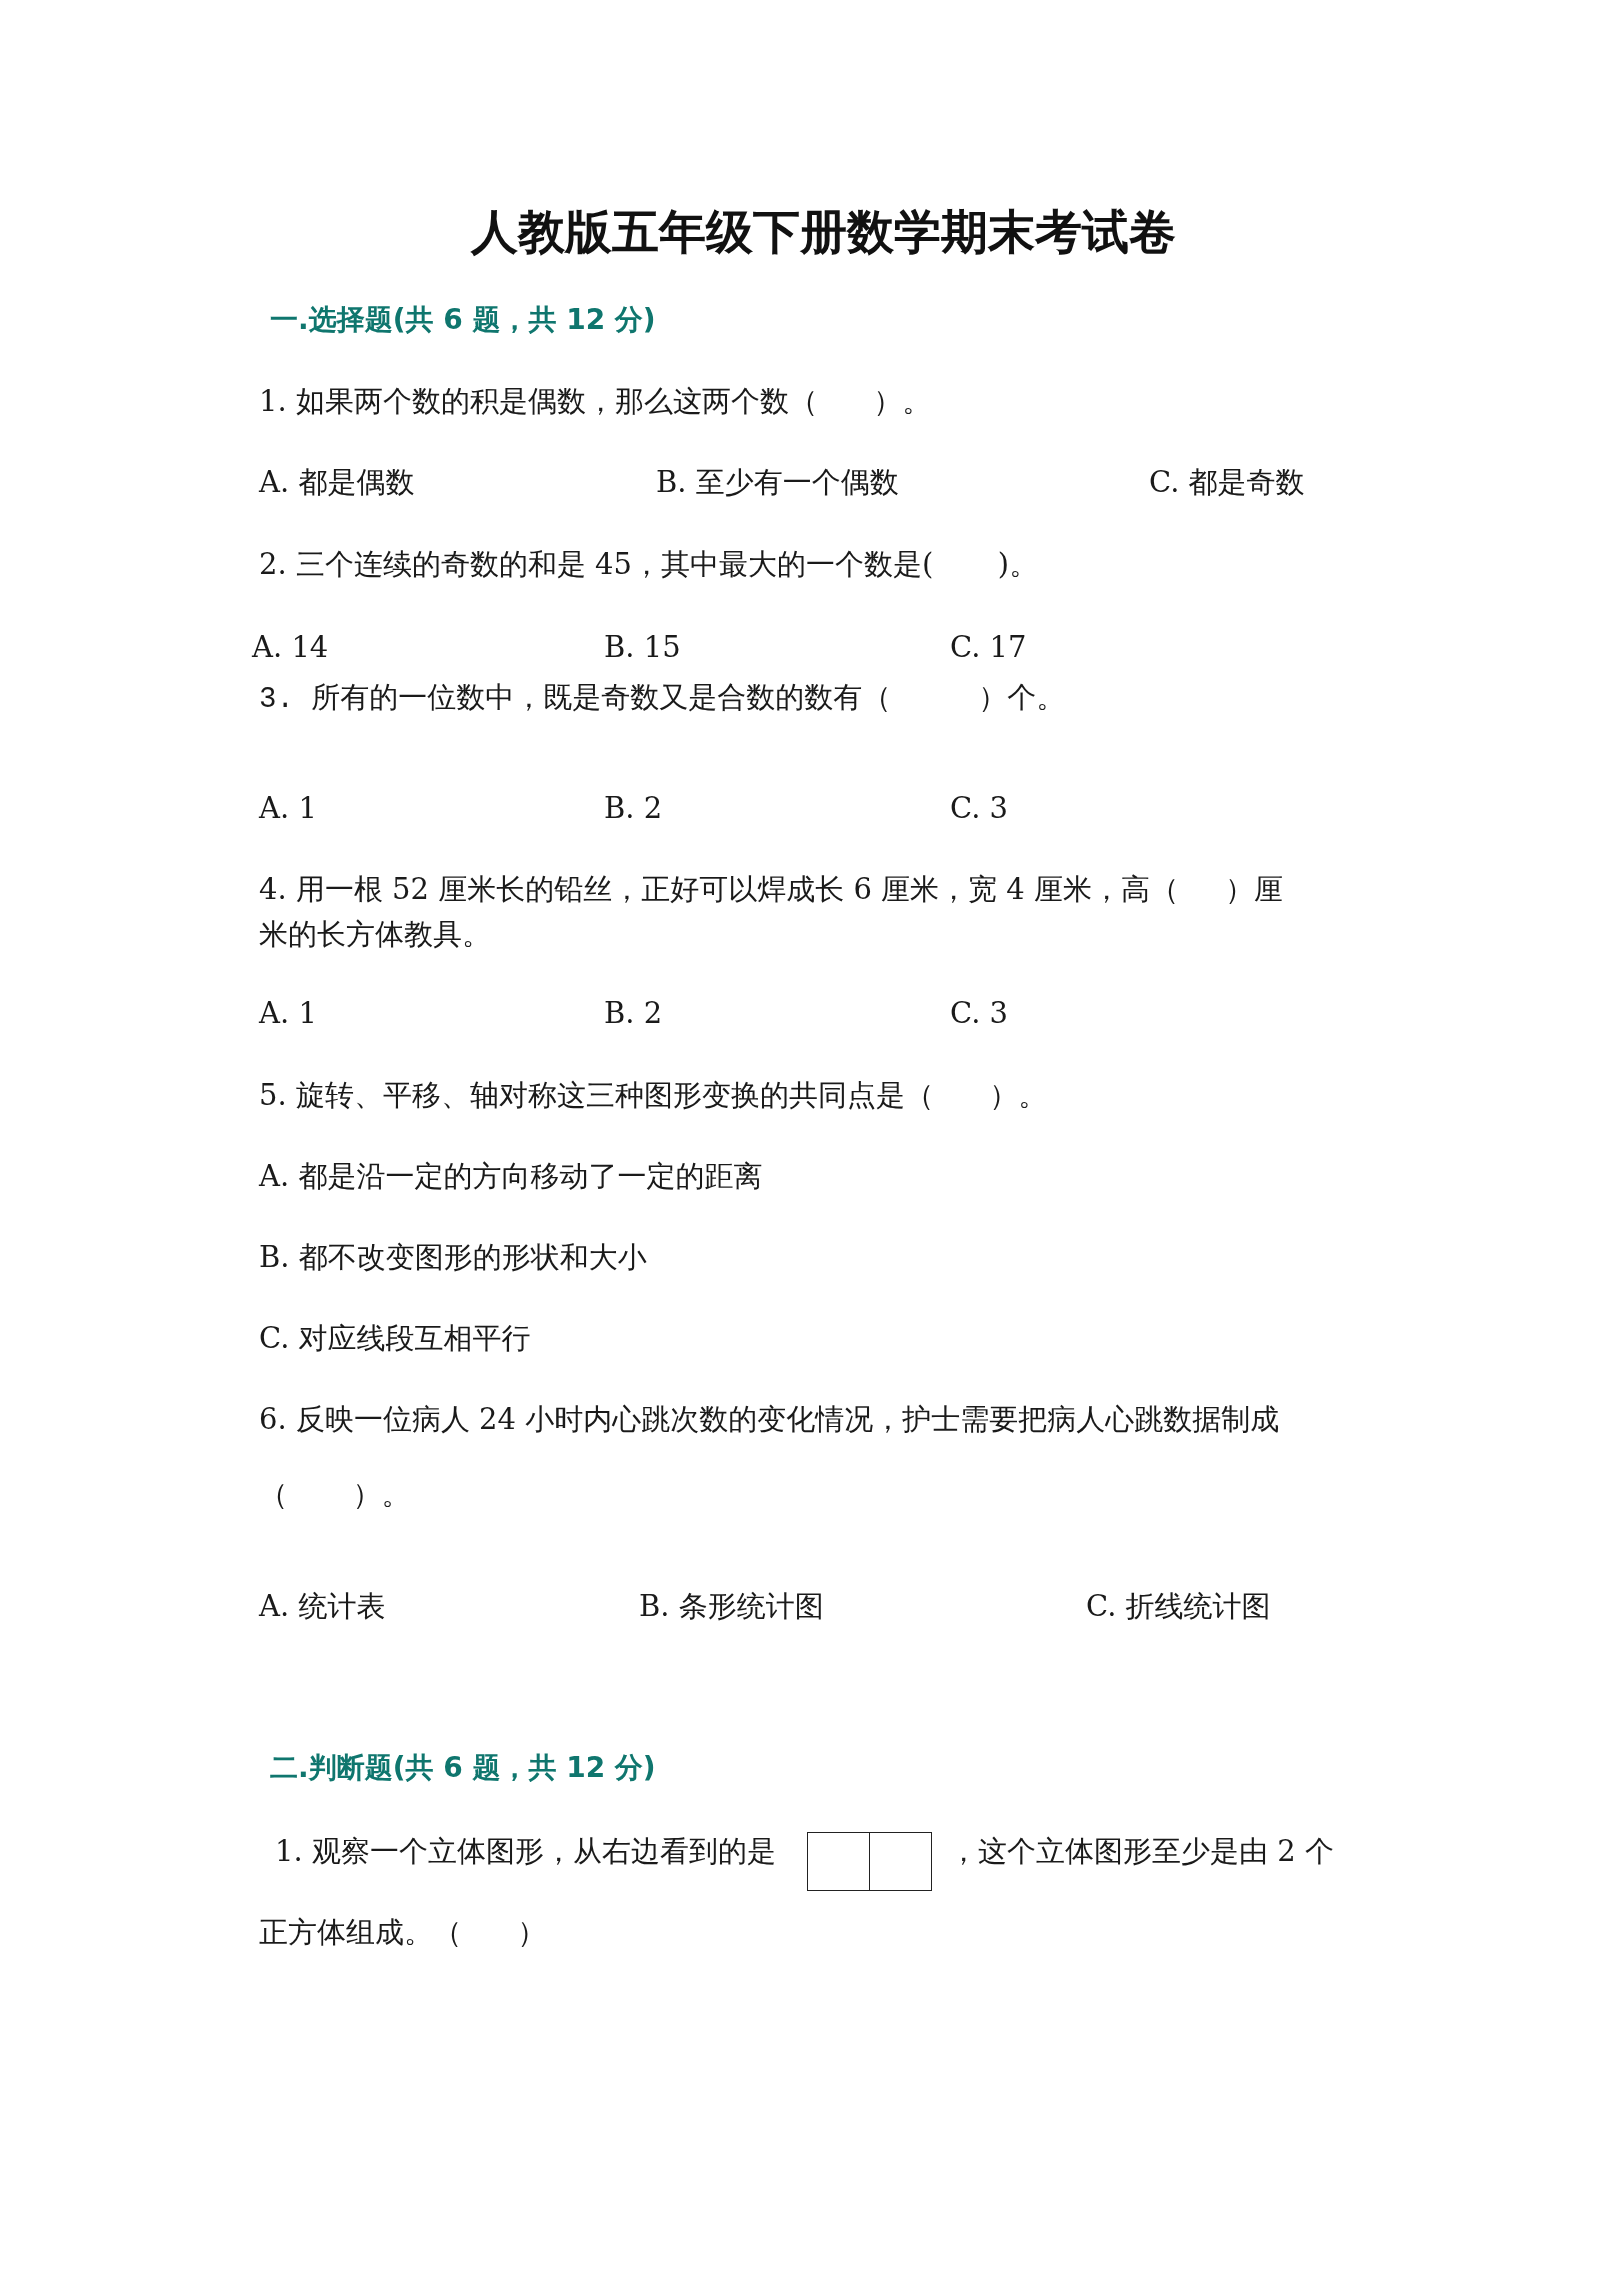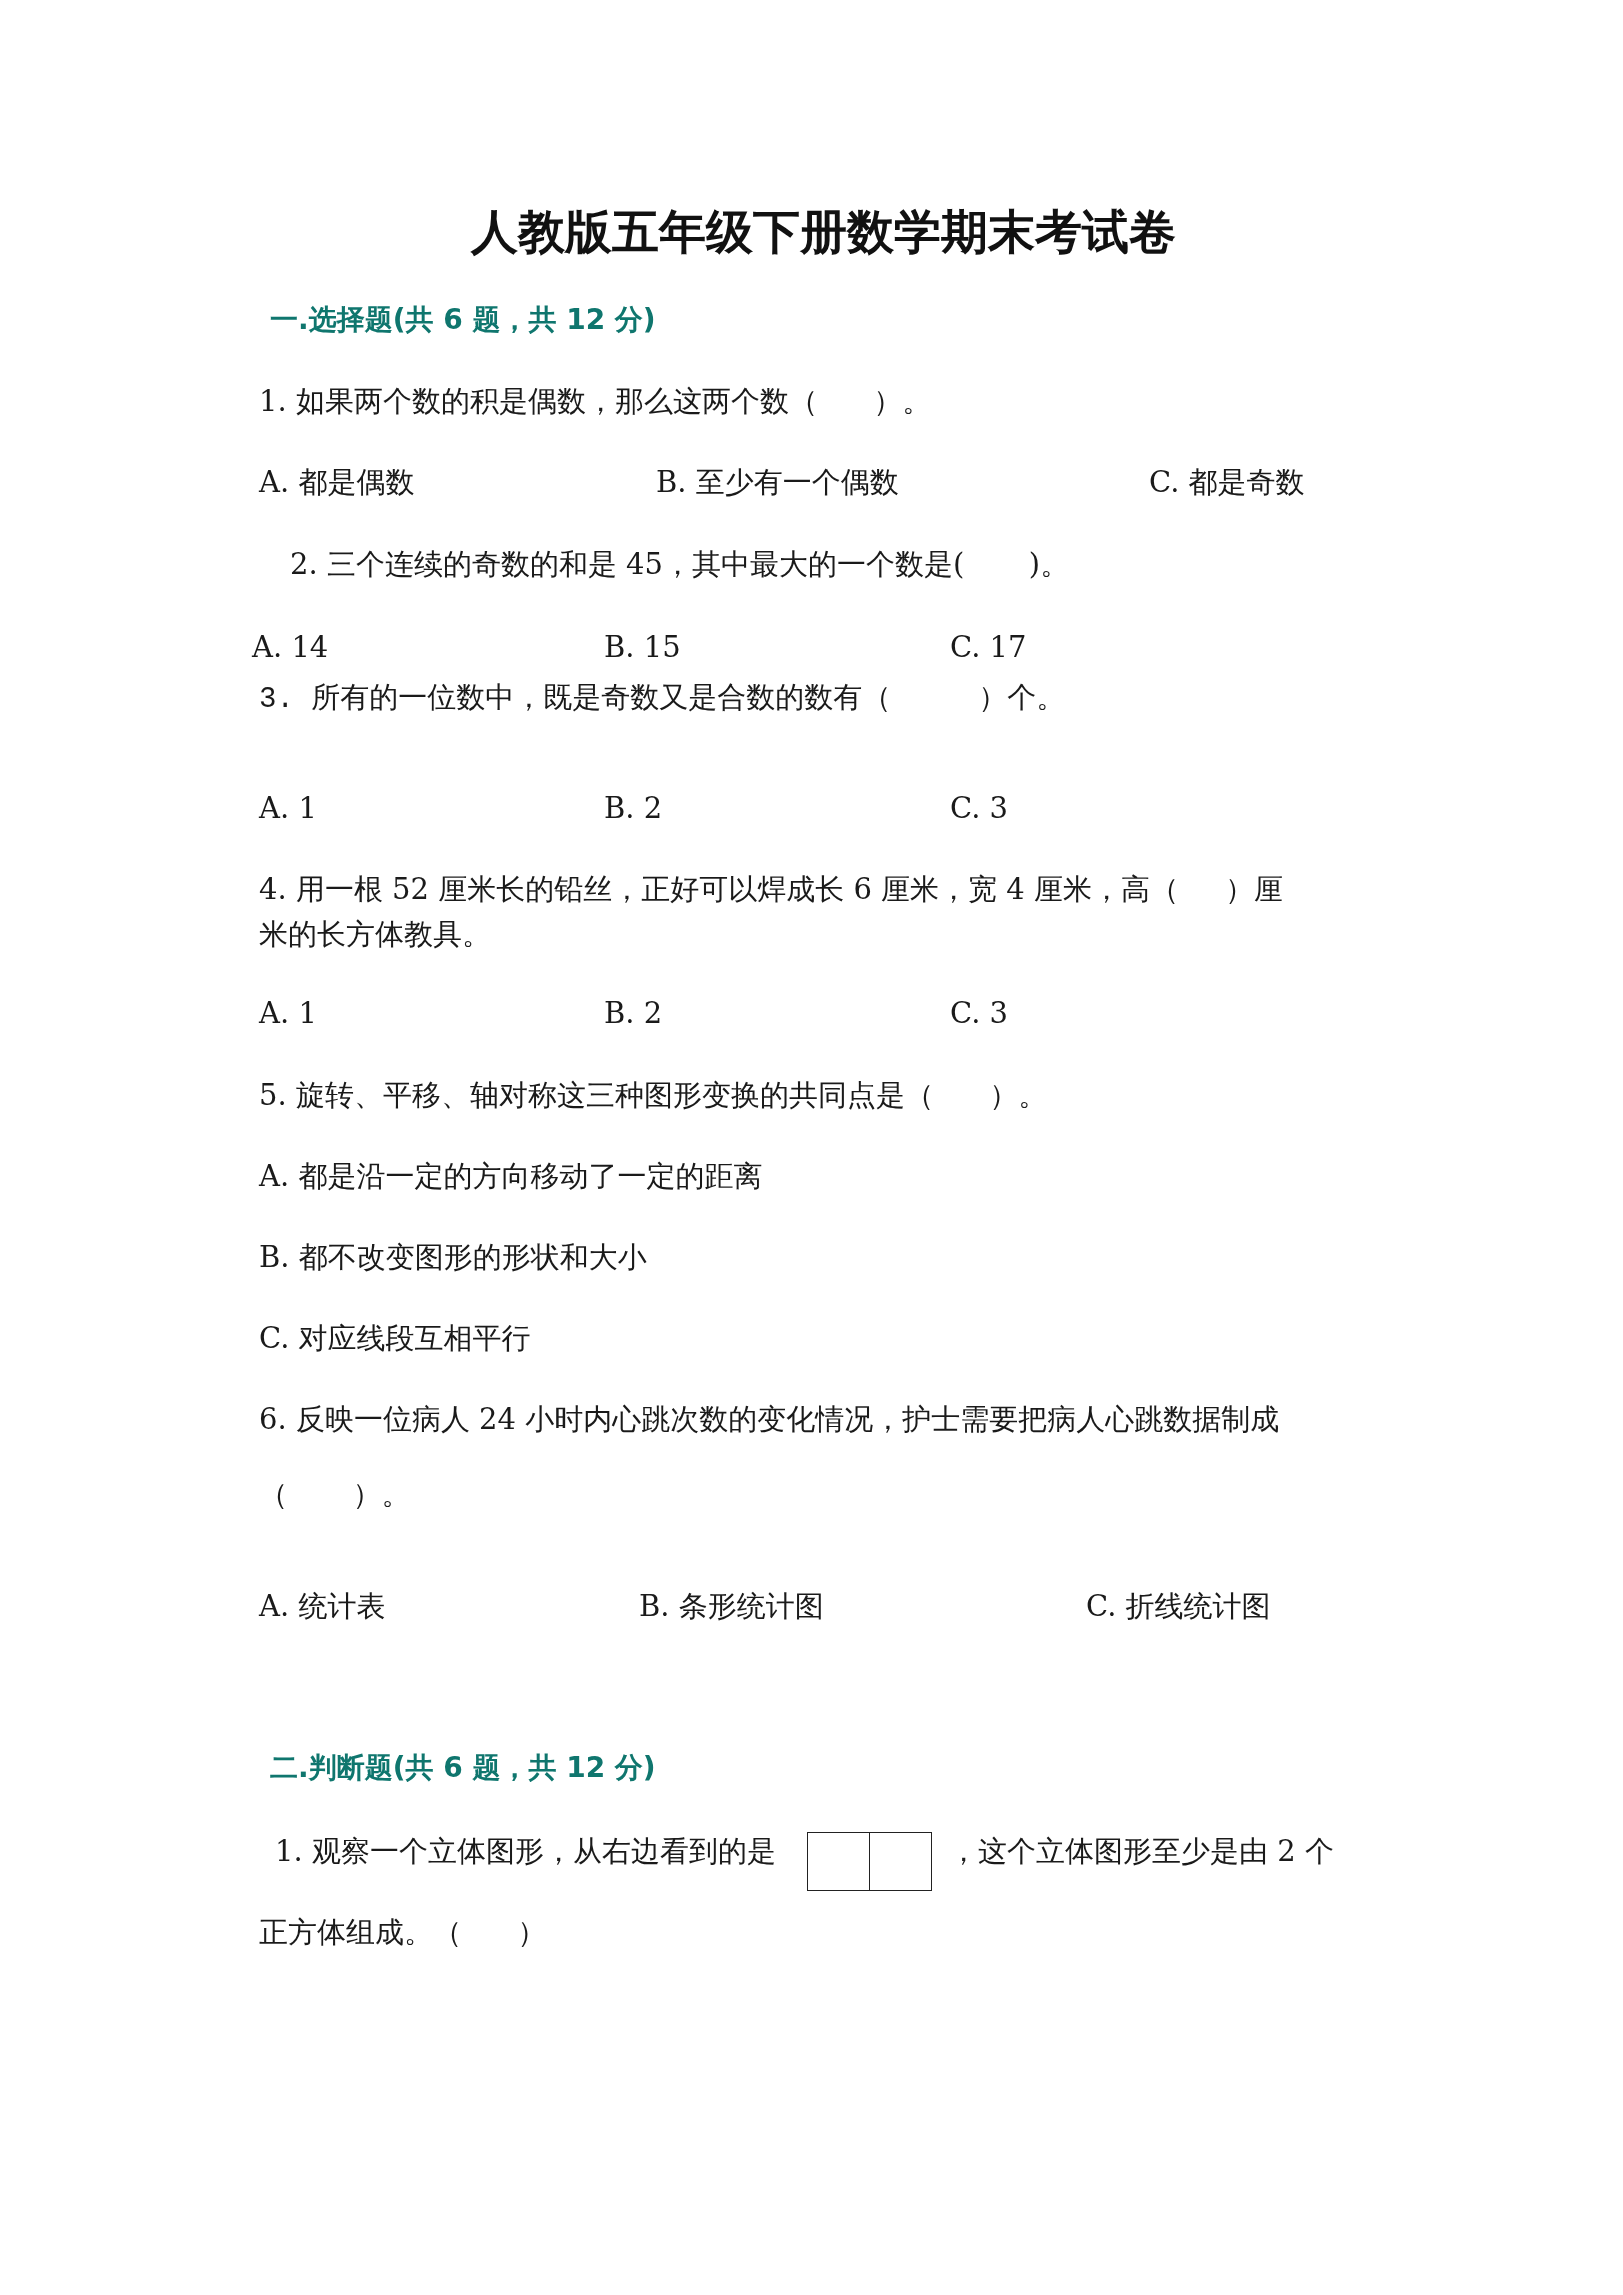--- a/index.html
+++ b/index.html
@@ -24,21 +24,21 @@
 
   <div class="line title">人教版五年级下册数学期末考试卷</div>
 
   <div class="line section" style="top:306px;">一.选择题(共 6 题，共 12 分)</div>
 
   <div class="line q" style="top:387px;">1. 如果两个数的积是偶数，那么这两个数（      ）。</div>
   <div class="line opt" style="top:468px; left:247px;">A. 都是偶数</div>
   <div class="line opt" style="top:468px; left:644px;">B. 至少有一个偶数</div>
   <div class="line opt" style="top:468px; left:1137px;">C. 都是奇数</div>
 
-  <div class="line q" style="top:550px;margin-left:31px;">2. 三个连续的奇数的和是 45，其中最大的一个数是(       )。</div>
+  <div class="line q" style="top:550px;">2. 三个连续的奇数的和是 45，其中最大的一个数是(       )。</div>
   <div class="line opt" style="top:633px; left:240px;">A. 14</div>
   <div class="line opt" style="top:633px; left:592px;">B. 15</div>
   <div class="line opt" style="top:633px; left:938px;">C. 17</div>
 
   <div class="line q" style="top:685px;font-family:Liberation Mono, monospace;">3. 所有的一位数中，既是奇数又是合数的数有（     ）个。</div>
   <div class="line opt" style="top:794px; left:247px;">A. 1</div>
   <div class="line opt" style="top:794px; left:592px;">B. 2</div>
   <div class="line opt" style="top:794px; left:938px;">C. 3</div>
 
   <div class="line q" style="top:875px;">4. 用一根 52 厘米长的铅丝，正好可以焊成长 6 厘米，宽 4 厘米，高（     ）厘</div>

